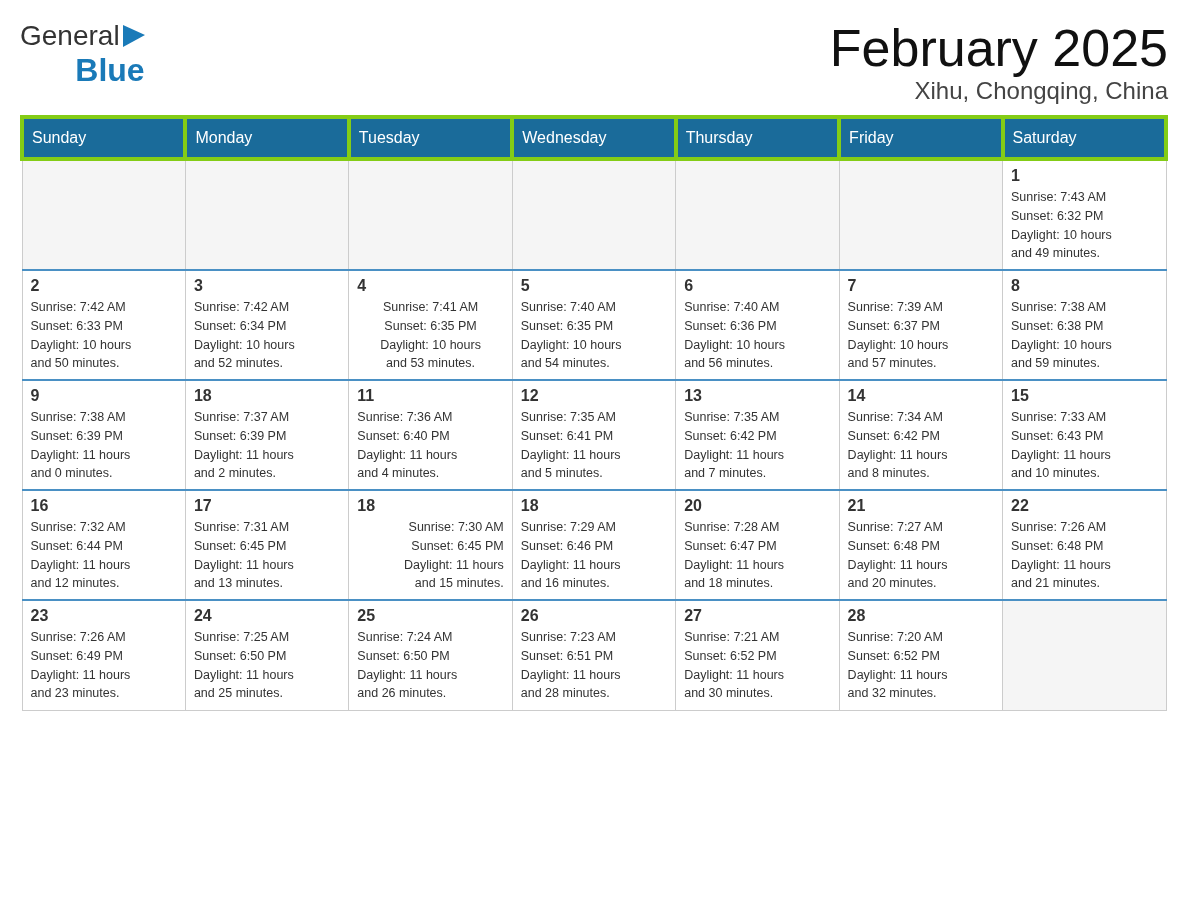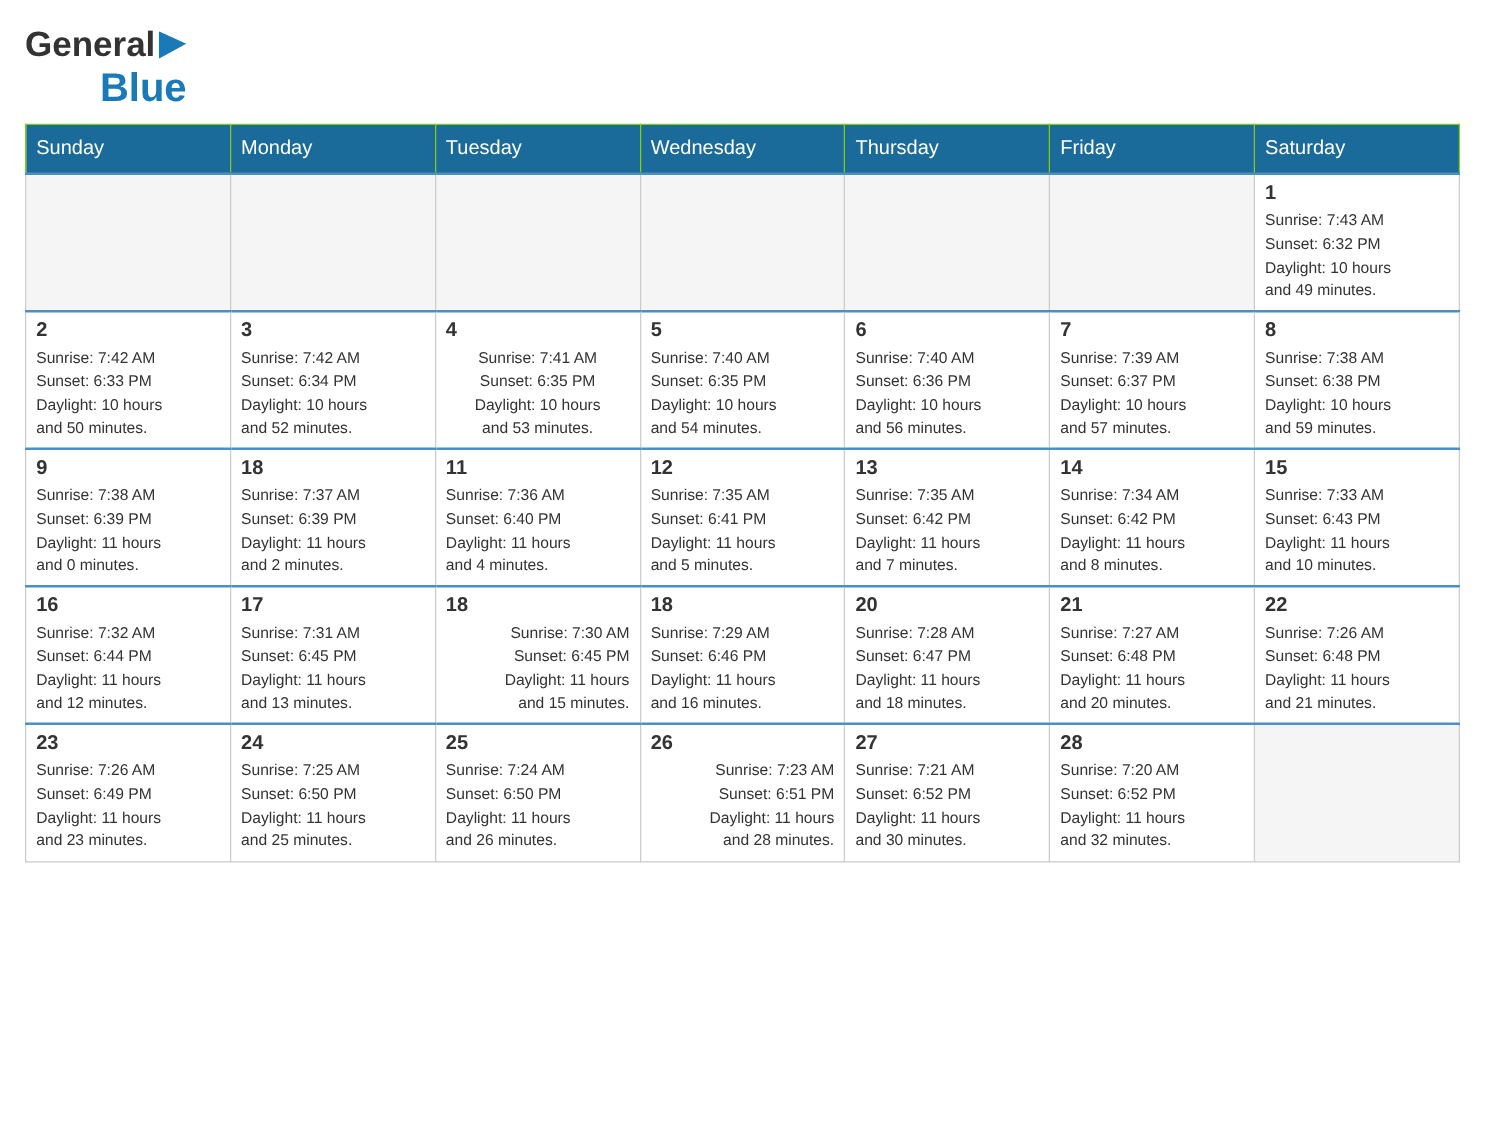--- a/index.html
+++ b/index.html
@@ -11,21 +11,21 @@
       min-height: 918px;
     }
     .header {
       display: flex;
       justify-content: space-between;
       align-items: flex-start;
       margin-bottom: 10px;
     }
     .logo-text-general {
       font-size: 28px;
-      font-weight: bold;
+      font-weight: normal;
       color: #333;
       text-align: center;
     }
     .logo-blue {
       font-size: 32px;
       font-weight: bold;
       color: #1a7ab8;
       margin-left: 16px;
     }
     .logo-block {
@@ -55,21 +55,21 @@
       border-collapse: collapse;
       table-layout: fixed;
     }
     .calendar th {
       background: #1a6b9a;
       color: #fff;
       font-size: 16px;
       font-weight: normal;
       padding: 10px 8px;
       text-align: left;
-      border: 1px solid #84cc16;
+      border: 4px solid #84cc16;
     }
     .calendar td {
       vertical-align: top;
       padding: 6px 8px;
       border: 1px solid #ccc;
       border-top: 2px solid #4a90c4;
       font-size: 13px;
       color: #333;
       height: 110px;
       background: #fff;
@@ -103,20 +103,22 @@
         <svg width="22" height="22" viewBox="0 0 22 22">
           <polygon points="0,0 22,10 0,22" fill="#1a7ab8"></polygon>
         </svg>
       </div>
     </div>
     <div style="display:flex;justify-content:flex-end;">
       <span class="logo-blue">Blue</span>
     </div>
   </div>
   <div class="title-block">
+    <h1>February 2025</h1>
+    <h2>Xihu, Chongqing, China</h2>
   </div>
 </div>
 
 <table class="calendar">
   <thead>
     <tr>
     <th>Sunday</th>
         <th>Monday</th>
         <th>Tuesday</th>
         <th>Wednesday</th>
@@ -311,21 +313,21 @@
         </td>
         <td>
           <span class="day-number">25</span>
           <div class="day-info" style="white-space: pre-line;">Sunrise: 7:24 AM
 Sunset: 6:50 PM
 Daylight: 11 hours
 and 26 minutes.</div>
         </td>
         <td>
           <span class="day-number">26</span>
-          <div class="day-info" style="white-space: pre-line; text-align: right;">Sunrise: 7:23 AM
+          <div class="day-info" style="white-space: pre-line;">Sunrise: 7:23 AM
 Sunset: 6:51 PM
 Daylight: 11 hours
 and 28 minutes.</div>
         </td>
         <td>
           <span class="day-number">27</span>
           <div class="day-info" style="white-space: pre-line;">Sunrise: 7:21 AM
 Sunset: 6:52 PM
 Daylight: 11 hours
 and 30 minutes.</div>

